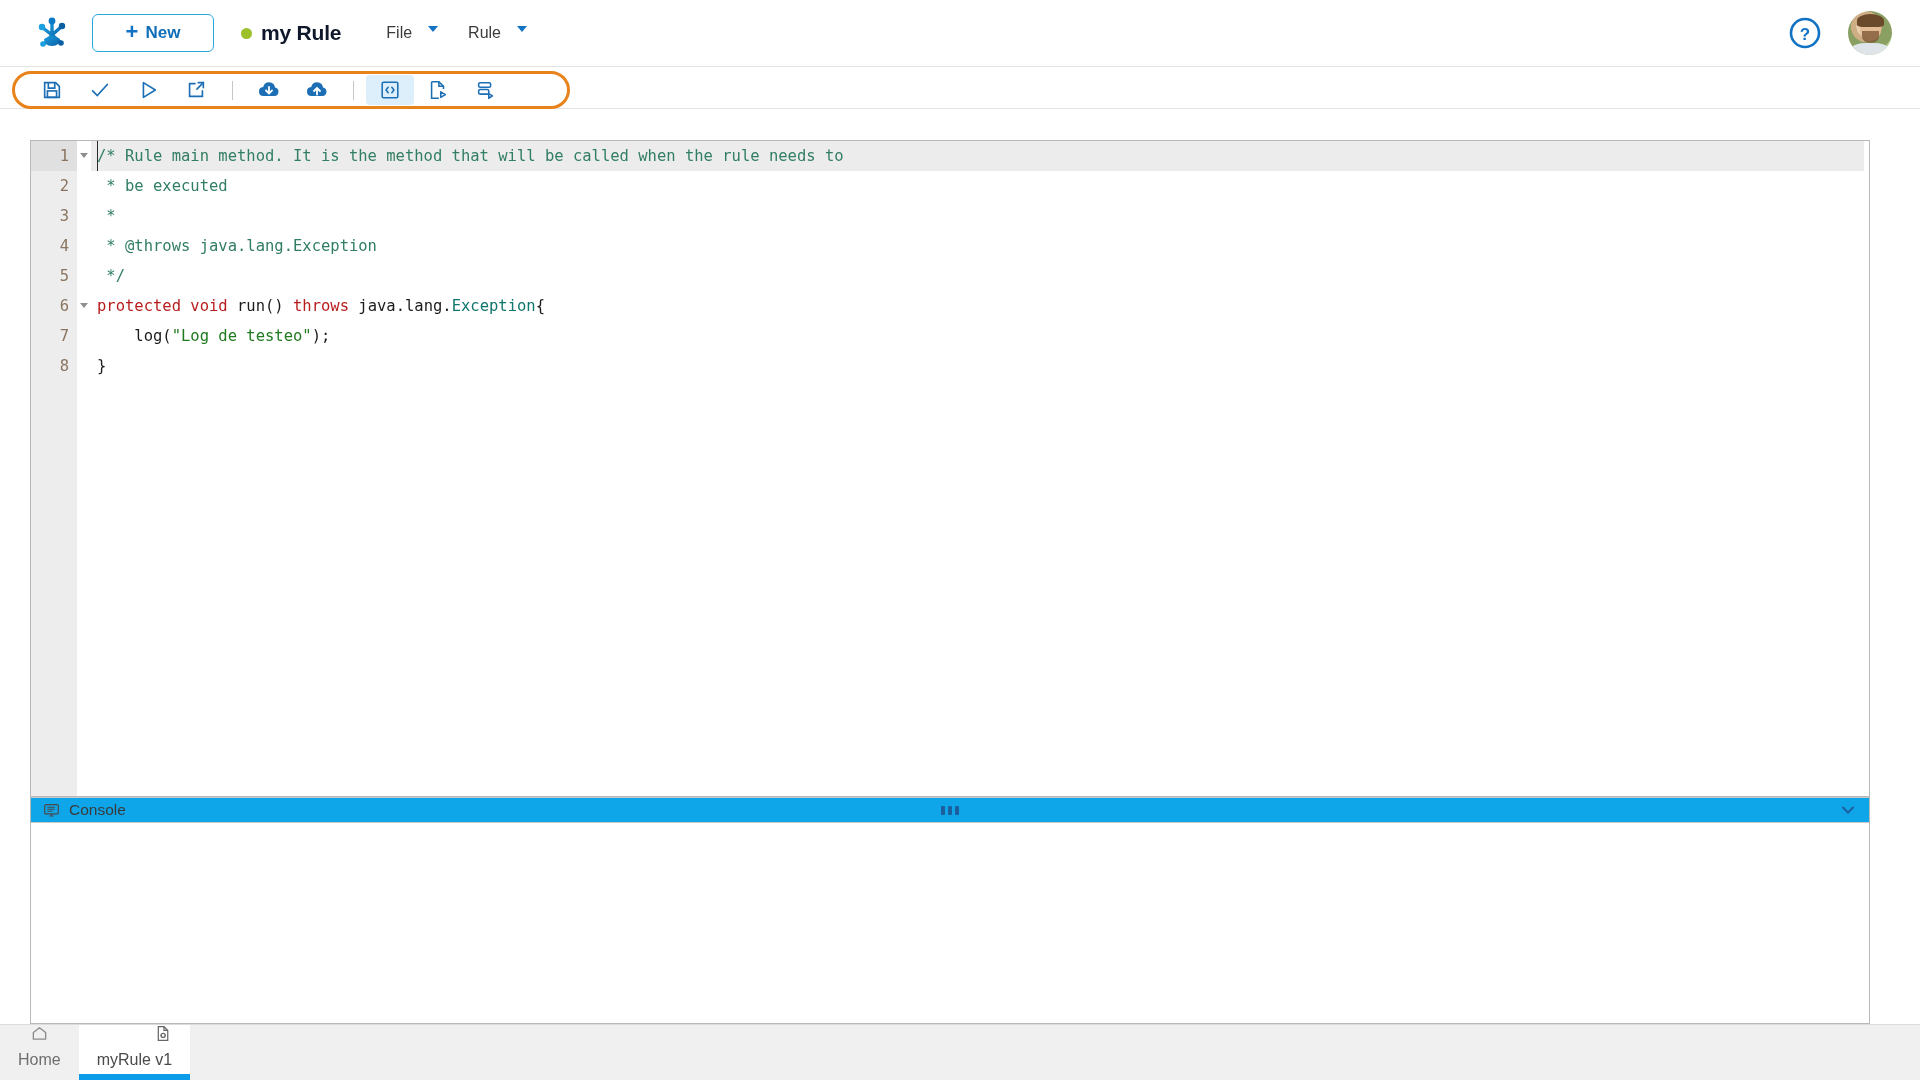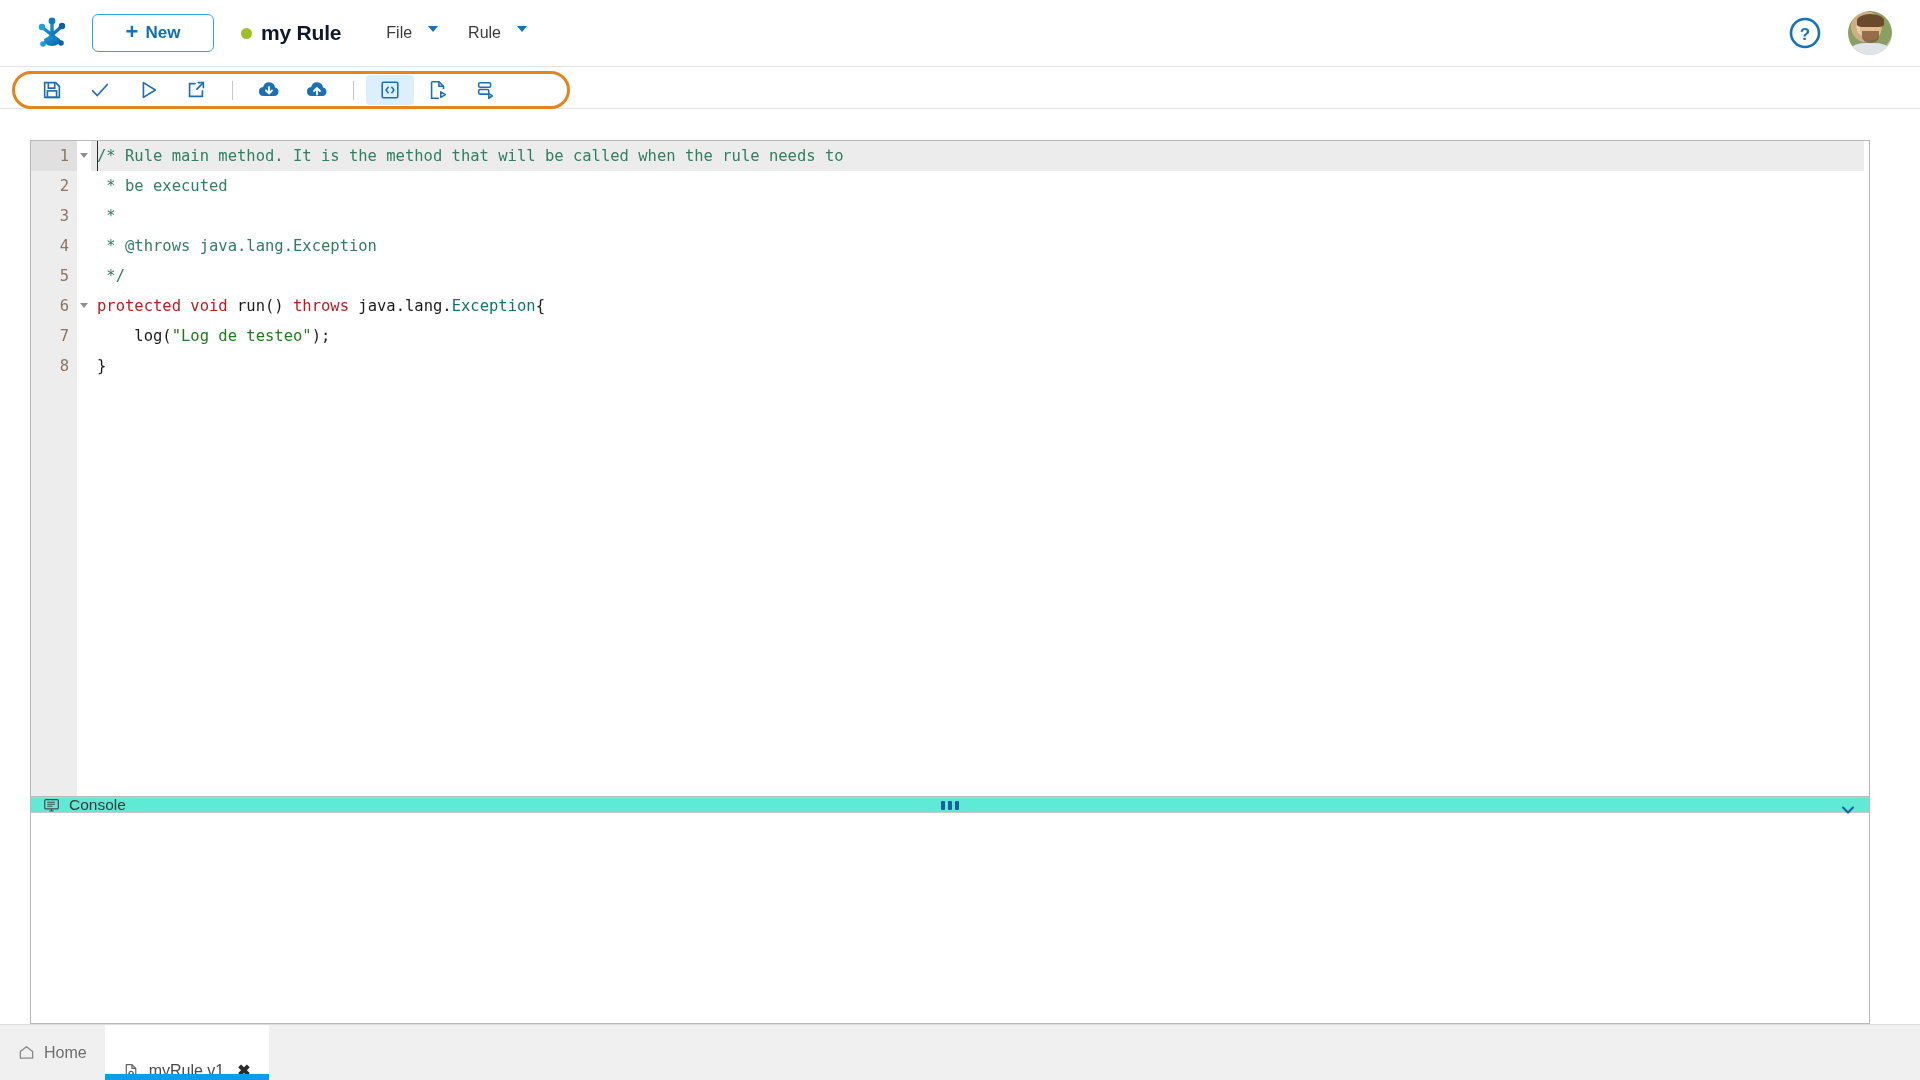--- a/index.html
+++ b/index.html
@@ -135,21 +135,21 @@
   .caret-line {
     position:absolute; left:6px; top:0; width:1px; height:30px; background:#2a2a2a;
   }
 
   
   #console-panel {
     position: absolute; left: 30px; top: 797px; width: 1840px; height: 227px;
     border: 1px solid #b8b8b8; border-top: none; background: #ffffff;
   }
   #console-header {
-    height: 16px; background: #5eead4; border-bottom: 1px solid #c9c9c9;
+    height: 26px; background: #0ea5e9; border-bottom: 1px solid #c9c9c9;
     border-top: 1px solid #c9c9c9;
     display: flex; align-items: center; position: relative;
   }
   #console-label-group {
     display: flex; align-items: center; gap: 9px; margin-left: 12px;
   }
   #console-title { font-size: 15.5px; color: #3a3a3a; }
   #console-dots {
     position: absolute; left: 50%; transform: translateX(-50%);
     display: flex; gap: 3px; cursor: pointer;
@@ -162,21 +162,21 @@
 
   
   #tabbar {
     position: absolute; left: 0; bottom: 0; width: 1920px; height: 56px;
     background: #f0f0f0; border-top: 1px solid #dcdcdc;
     display: flex; align-items: stretch;
   }
   .tab {
     display: flex; align-items: center; gap: 9px;
     padding: 0 18px; font-size: 16px; color: #6e6e6e;
-    cursor: pointer; position: relative;
+    cursor: pointer; position: relative; flex-direction: column;
   }
   .tab.active { background: #ffffff; color: #4a4a4a; align-items: flex-end; }
   .tab.active::after {
     content: ""; position: absolute; left: 0; right: 0; bottom: 0;
     height: 6px; background: #0b9de8;
   }
   .tab-close { font-size: 16px; color: #2b2b2b; font-weight: bold; margin-left: 4px; cursor:pointer;}
 </style>
 </head>
 <body>

